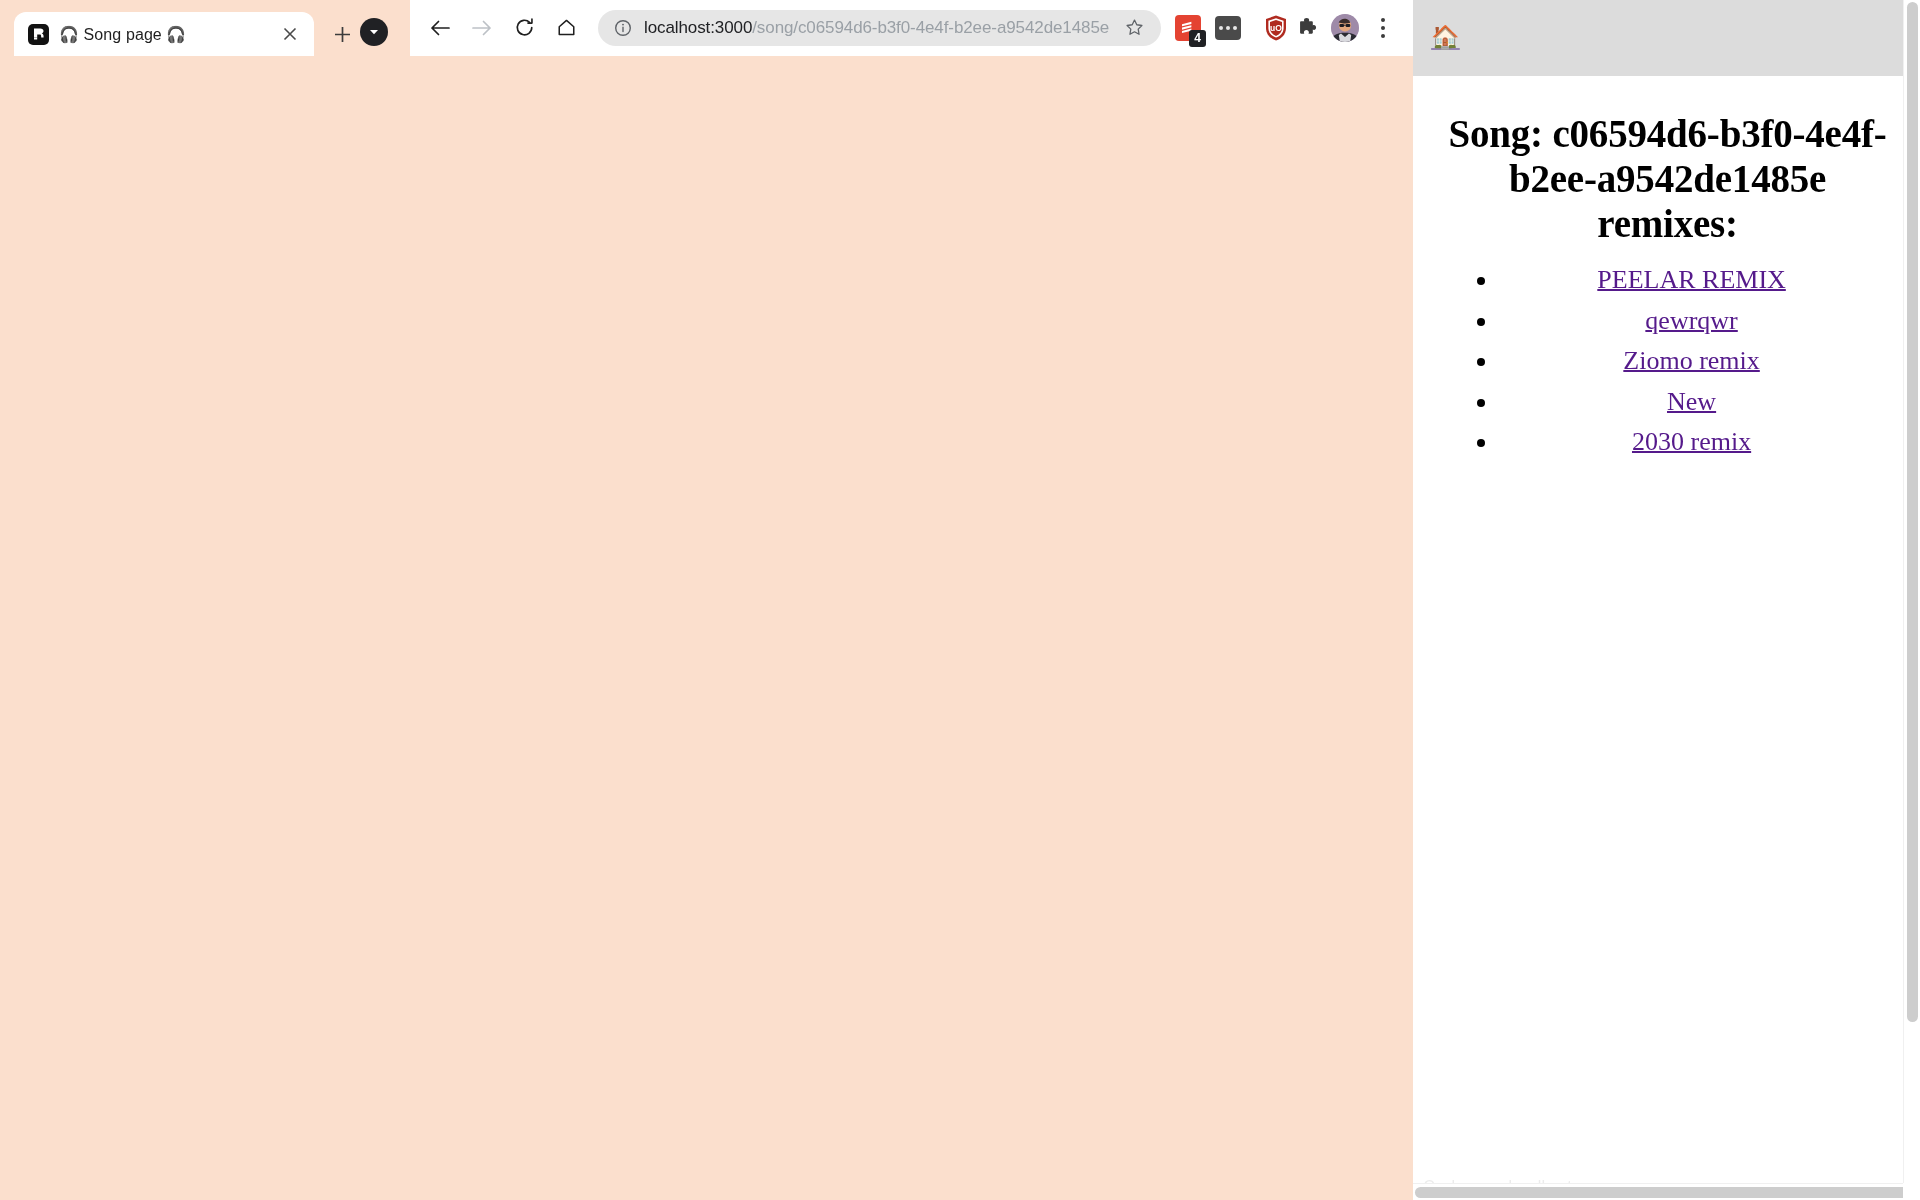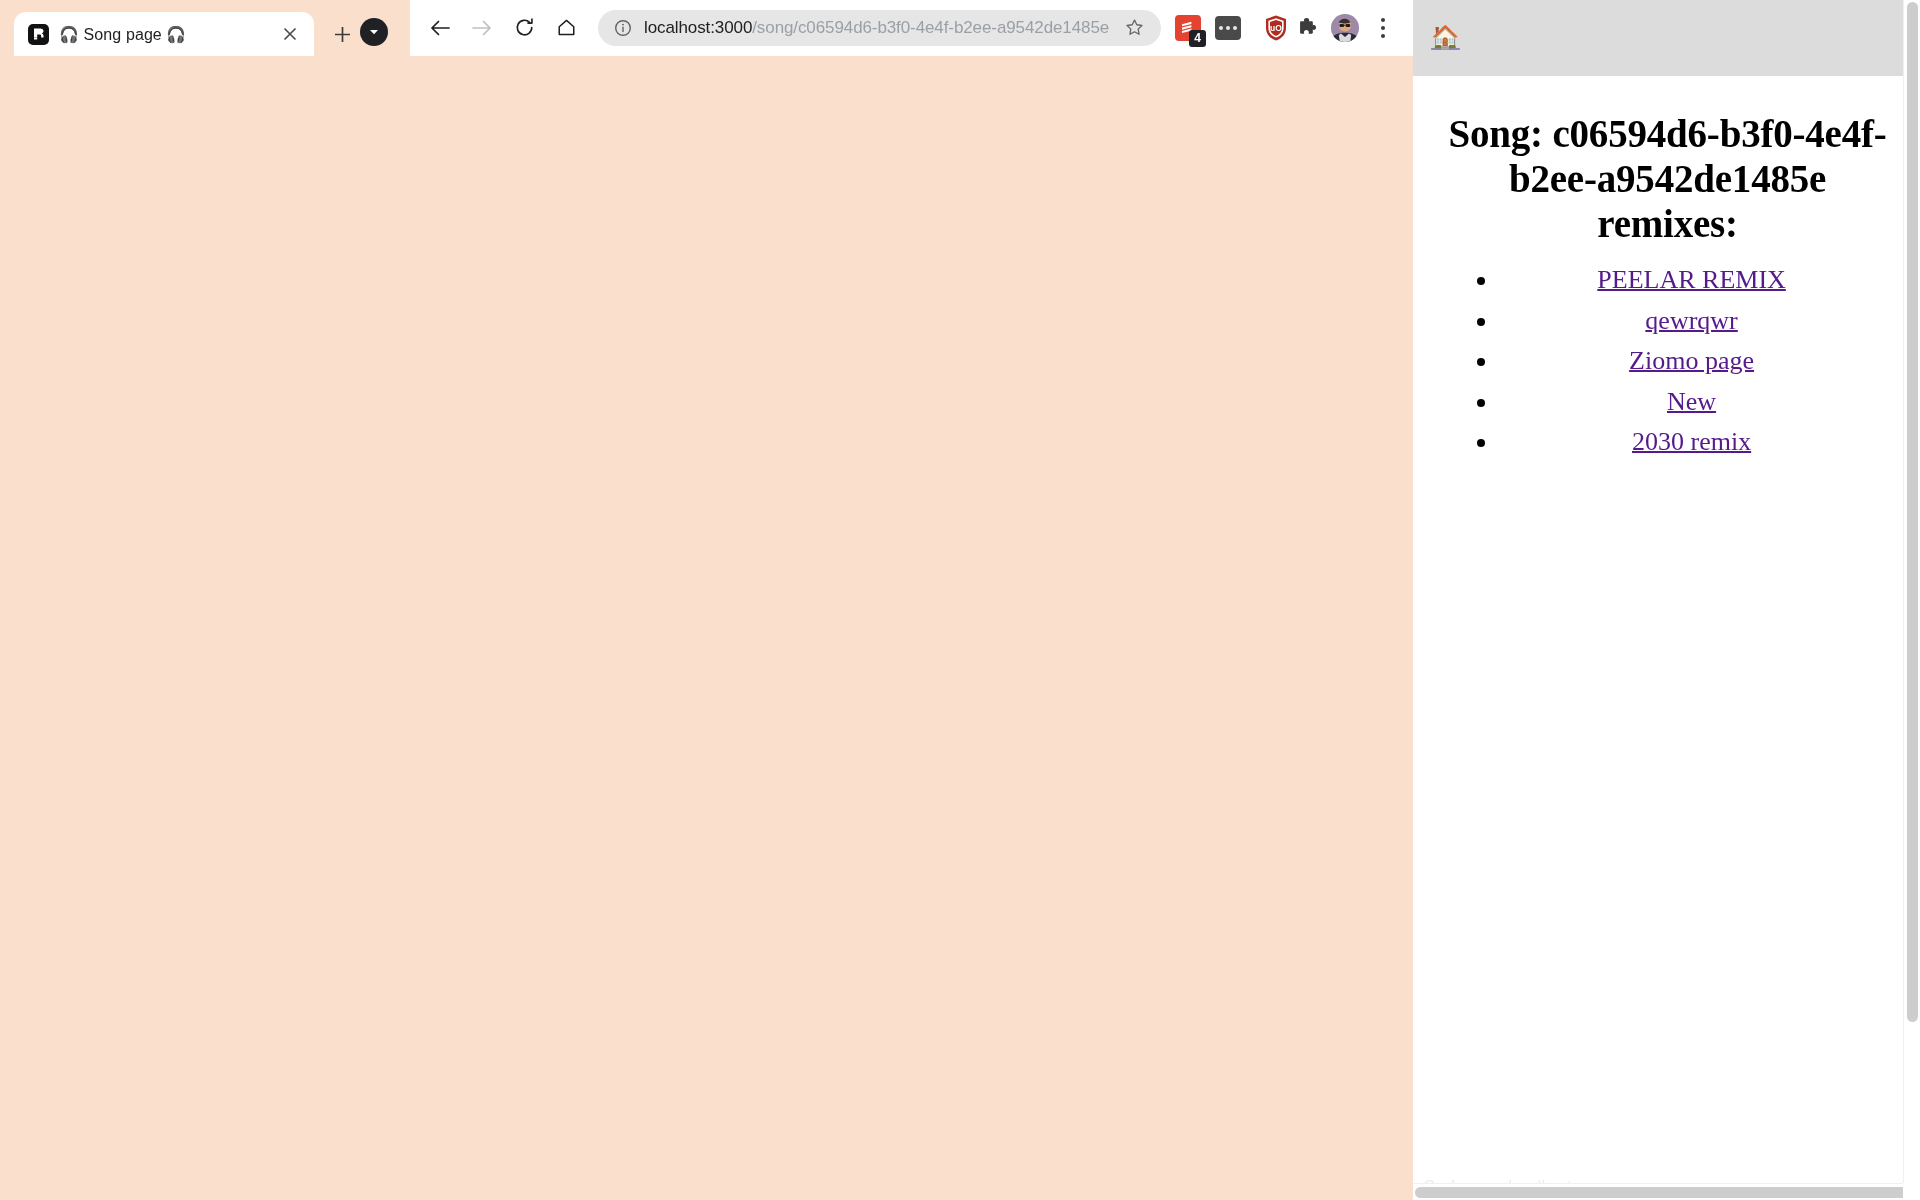--- a/index.html
+++ b/index.html
@@ -493,21 +493,21 @@
       <div class="site-header">
         <a class="home-link" href="#">🏠</a>
       </div>
 
       <div class="content">
         <h1 class="song-title">Song: c06594d6-b3f0-4e4f-b2ee-a9542de1485e remixes:</h1>
 
         <ul class="remix-list">
           <li><a href="#">PEELAR REMIX</a></li>
           <li><a href="#">qewrqwr</a></li>
-          <li><a href="#">Ziomo page</a></li>
+          <li><a href="#">Ziomo remix</a></li>
           <li><a href="#">New</a></li>
           <li><a href="#">2030 remix</a></li>
         </ul>
       </div>
 
       <div class="status-bubble">Czekam na localhost...</div>
 
       <div class="vscroll">
         <div class="thumb"></div>
       </div>

